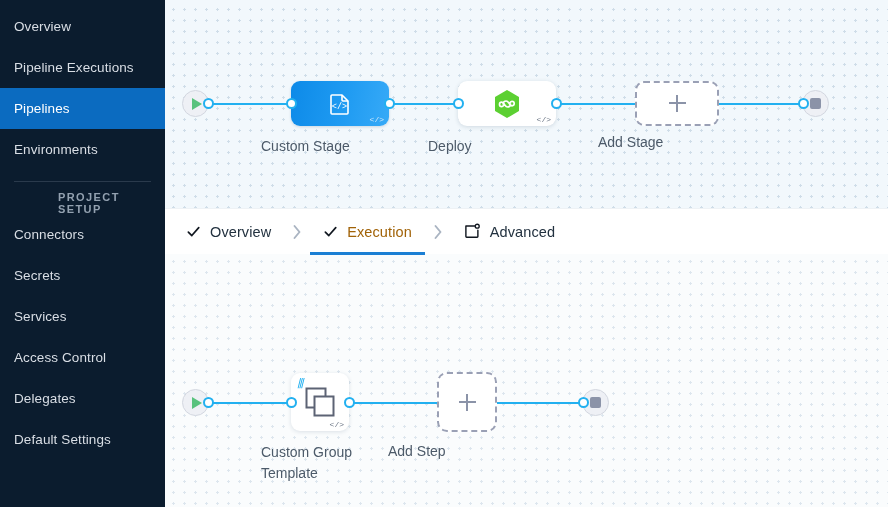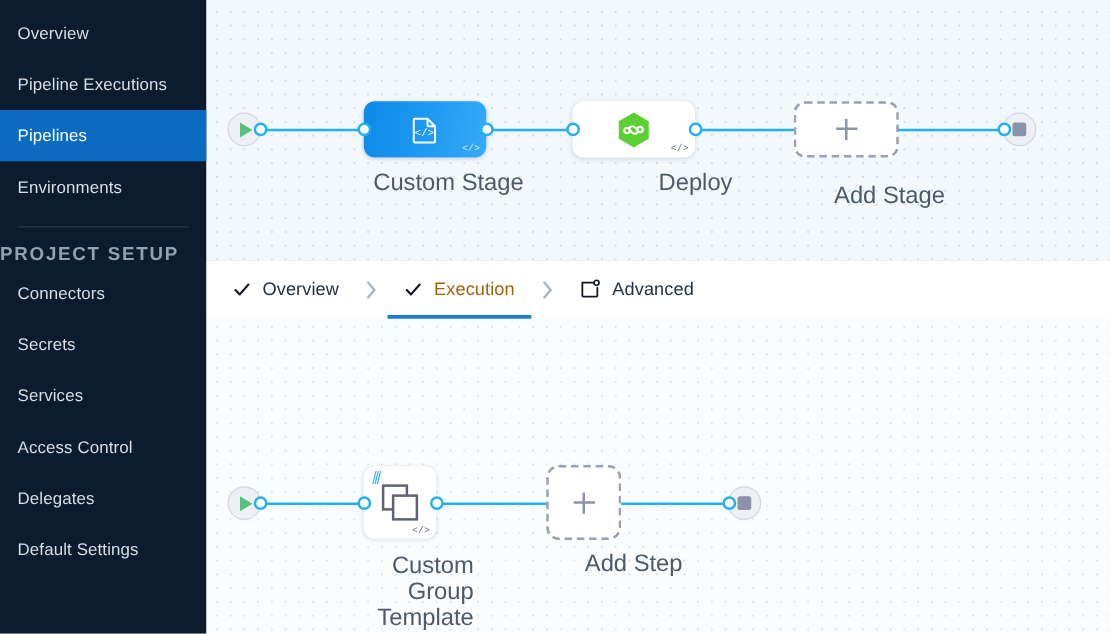--- a/index.html
+++ b/index.html
@@ -30,25 +30,26 @@
     cursor: pointer;
     white-space: nowrap;
   }
   .nav-item.active { background: #0b6bc0; color: #ffffff; }
   .nav-divider {
     height: 1px; background: #2a3a4c;
     margin: 11px 14px 10px 14px;
   }
   .nav-section {
     color: #93a1b0;
-    font-size: 15px;
+    font-size: 11px;
     letter-spacing: 1.4px;
     font-weight: bold;
+    padding-left: 14px;
     height: 22px;
-    display: flex; align-items: center;
+    display: flex; align-items: center; margin-left: 44px;
   }
 
   
   .main {
     position: relative;
     width: 723px; height: 507px;
     flex: 0 0 723px;
     display: flex; flex-direction: column;
     background: #ffffff;
   }
@@ -130,22 +131,22 @@
     border-top: 6.5px solid transparent;
     border-bottom: 6.5px solid transparent;
     margin-left: 3px;
   }
   .stop-sq {
     width: 11px; height: 11px; border-radius: 2px; background: #8b93a8;
   }
 
   .node-label {
     position: absolute;
-    text-align: right;
-    font-size: 19px;
+    text-align: left;
+    font-size: 14px;
     color: #4c5a69;
     line-height: 21px;
     white-space: pre-line;
   }
 
   
   .card-custom {
     width: 98px; height: 45px; border-radius: 9px;
     background: linear-gradient(100deg, #0d8ae8 0%, #1f9bf2 55%, #37aaf7 100%);
     box-shadow: 0 1px 3px rgba(20,60,100,.18);
@@ -283,21 +284,21 @@
       </div>
       <div class="port" style="left:288px; top:98px;"></div>
       <div class="port" style="left:386px; top:98px;"></div>
       <div class="node-label" style="left:263px; top:136px; width:158px;">Deploy</div>
 
       <div class="node" style="left:470px; top:81px;">
         <div class="add-box add-stage-box">
           <span class="plus"></span>
         </div>
       </div>
-      <div class="node-label" style="left:433px; top:146px; width:158px;">Add Stage</div>
+      <div class="node-label" style="left:433px; top:132px; width:158px;">Add Stage</div>
 
       <div class="terminal" style="left:637px; top:90px;">
         <div class="stop-sq"></div>
       </div>
       <div class="port" style="left:633px; top:98px;"></div>
     </div>
 
     <div class="tabbar">
       <div class="tab">
         <svg class="check" width="15" height="15" viewBox="0 0 16 16">

